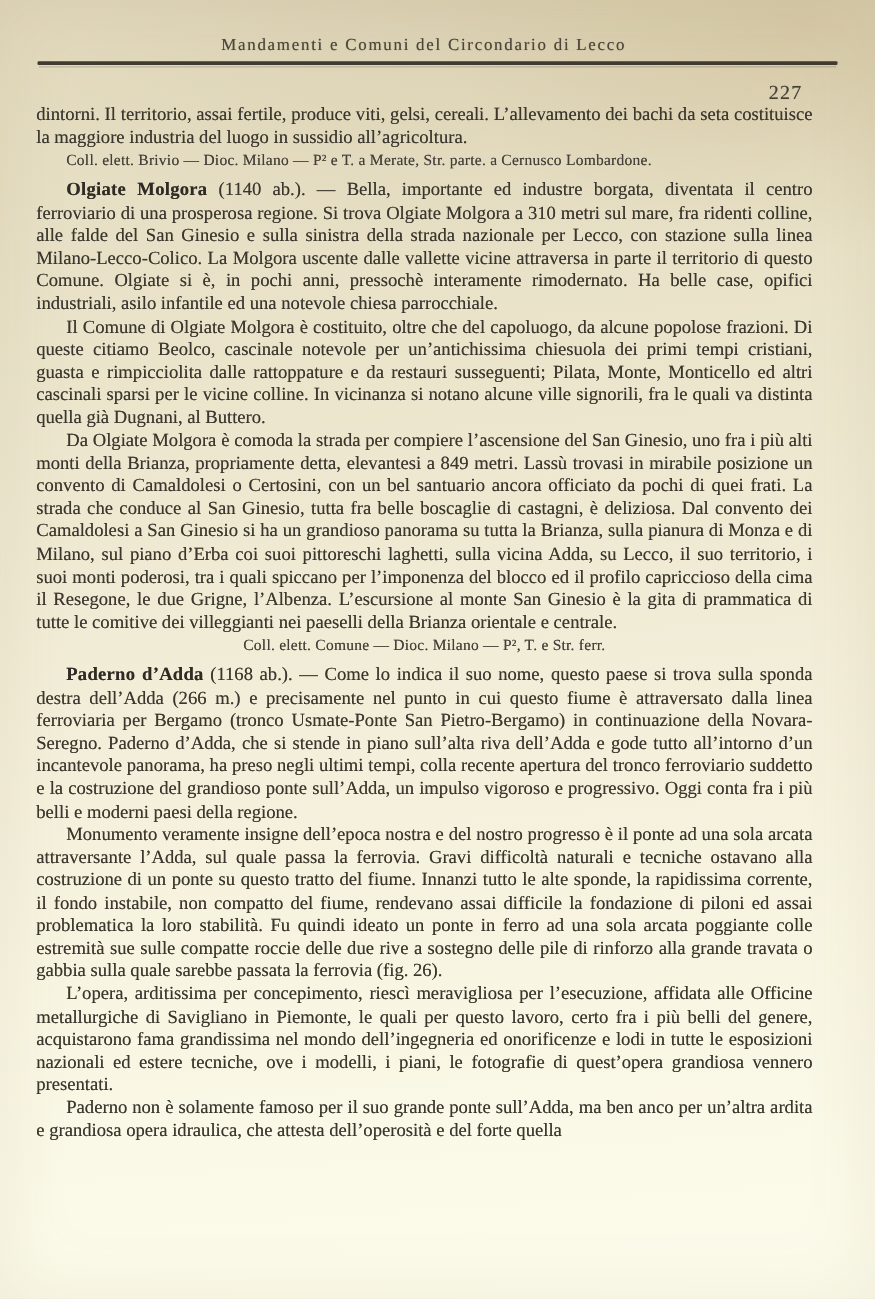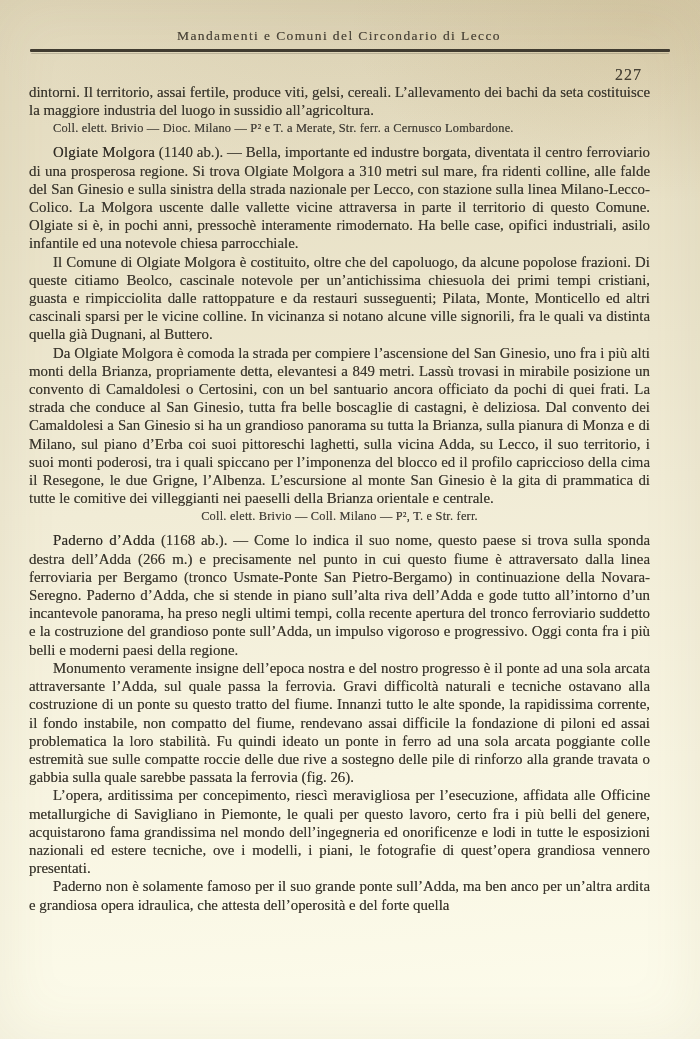--- a/index.html
+++ b/index.html
@@ -37,21 +37,21 @@
   .body-col{
     position:absolute;top:83px;left:29px;width:621px;
     font-size:14.9px;line-height:18.2px;
     text-align:justify;
     color:#3b372e;
     text-shadow:0 0 0.5px rgba(59,55,46,0.65);
   }
   .body-col p{margin:0;padding:0;text-indent:24px;}
   .body-col p.noindent{text-indent:0;}
   .body-col p.sect{margin-top:6px;}
-  .body-col p b{font-weight:normal;color:#2f2b24;letter-spacing:0.2px;}
+  .body-col p b{font-weight:bold;color:#2f2b24;letter-spacing:0.2px;}
   .meta{
     font-size:12.4px;line-height:18px;
     text-align:left;text-indent:26px;
     color:#45413a;letter-spacing:0.2px;
   }
   .meta.center{text-align:center;text-indent:0;}
   .speck{
     position:absolute;width:4px;height:3px;border-radius:50%;
     background:rgba(110,100,80,0.35);
   }
@@ -64,29 +64,29 @@
   <div class="running-head">Mandamenti e Comuni del Circondario di Lecco</div>
 
   <div class="page-number">227</div>
 
   <div class="head-rule"></div>
 
   <div class="body-col">
 
     <p class="noindent">dintorni. Il territorio, assai fertile, produce viti, gelsi, cereali. L’allevamento dei bachi da seta costituisce la maggiore industria del luogo in sussidio all’agricoltura.</p>
 
-    <p class="meta">Coll. elett. Brivio — Dioc. Milano — P² e T. a Merate, Str. ferr. a Cernusco Lombardone.</p>
+    <p class="meta">Coll. elett. Brivio — Dioc. Milano — P² e T. a Merate, Str. parte. a Cernusco Lombardone.</p>
 
     <p class="sect"><b>Olgiate Molgora</b><span> (1140 ab.). — Bella, importante ed industre borgata, diventata il centro ferroviario di una prosperosa regione. Si trova Olgiate Molgora a 310 metri sul mare, fra ridenti colline, alle falde del San Ginesio e sulla sinistra della strada nazionale per Lecco, con stazione sulla linea Milano-Lecco-Colico. La Molgora uscente dalle vallette vicine attraversa in parte il territorio di questo Comune. Olgiate si è, in pochi anni, pressochè interamente rimodernato. Ha belle case, opifici industriali, asilo infantile ed una notevole chiesa parrocchiale.</span></p>
 
     <p>Il Comune di Olgiate Molgora è costituito, oltre che del capoluogo, da alcune popolose frazioni. Di queste citiamo Beolco, cascinale notevole per un’antichissima chiesuola dei primi tempi cristiani, guasta e rimpicciolita dalle rattoppature e da restauri susseguenti; Pilata, Monte, Monticello ed altri cascinali sparsi per le vicine colline. In vicinanza si notano alcune ville signorili, fra le quali va distinta quella già Dugnani, al Buttero.</p>
 
     <p>Da Olgiate Molgora è comoda la strada per compiere l’ascensione del San Ginesio, uno fra i più alti monti della Brianza, propriamente detta, elevantesi a 849 metri. Lassù trovasi in mirabile posizione un convento di Camaldolesi o Certosini, con un bel santuario ancora officiato da pochi di quei frati. La strada che conduce al San Ginesio, tutta fra belle boscaglie di castagni, è deliziosa. Dal convento dei Camaldolesi a San Ginesio si ha un grandioso panorama su tutta la Brianza, sulla pianura di Monza e di Milano, sul piano d’Erba coi suoi pittoreschi laghetti, sulla vicina Adda, su Lecco, il suo territorio, i suoi monti poderosi, tra i quali spiccano per l’imponenza del blocco ed il profilo capriccioso della cima il Resegone, le due Grigne, l’Albenza. L’escursione al monte San Ginesio è la gita di prammatica di tutte le comitive dei villeggianti nei paeselli della Brianza orientale e centrale.</p>
 
-    <p class="meta center">Coll. elett. Brivio — Coll. Milano — P², T. e Str. ferr.</p>
+    <p class="meta center">Coll. elett. Comune — Dioc. Milano — P², T. e Str. ferr.</p>
 
     <p class="sect"><b>Paderno d’Adda</b><span> (1168 ab.). — Come lo indica il suo nome, questo paese si trova sulla sponda destra dell’Adda (266 m.) e precisamente nel punto in cui questo fiume è attraversato dalla linea ferroviaria per Bergamo (tronco Usmate-Ponte San Pietro-Bergamo) in continuazione della Novara-Seregno. Paderno d’Adda, che si stende in piano sull’alta riva dell’Adda e gode tutto all’intorno d’un incantevole panorama, ha preso negli ultimi tempi, colla recente apertura del tronco ferroviario suddetto e la costruzione del grandioso ponte sull’Adda, un impulso vigoroso e progressivo. Oggi conta fra i più belli e moderni paesi della regione.</span></p>
 
     <p>Monumento veramente insigne dell’epoca nostra e del nostro progresso è il ponte ad una sola arcata attraversante l’Adda, sul quale passa la ferrovia. Gravi difficoltà naturali e tecniche ostavano alla costruzione di un ponte su questo tratto del fiume. Innanzi tutto le alte sponde, la rapidissima corrente, il fondo instabile, non compatto del fiume, rendevano assai difficile la fondazione di piloni ed assai problematica la loro stabilità. Fu quindi ideato un ponte in ferro ad una sola arcata poggiante colle estremità sue sulle compatte roccie delle due rive a sostegno delle pile di rinforzo alla grande travata o gabbia sulla quale sarebbe passata la ferrovia (fig. 26).</p>
 
     <p>L’opera, arditissima per concepimento, riescì meravigliosa per l’esecuzione, affidata alle Officine metallurgiche di Savigliano in Piemonte, le quali per questo lavoro, certo fra i più belli del genere, acquistarono fama grandissima nel mondo dell’ingegneria ed onorificenze e lodi in tutte le esposizioni nazionali ed estere tecniche, ove i modelli, i piani, le fotografie di quest’opera grandiosa vennero presentati.</p>
 
     <p>Paderno non è solamente famoso per il suo grande ponte sull’Adda, ma ben anco per un’altra ardita e grandiosa opera idraulica, che attesta dell’operosità e del forte quella</p>
 
   </div>

